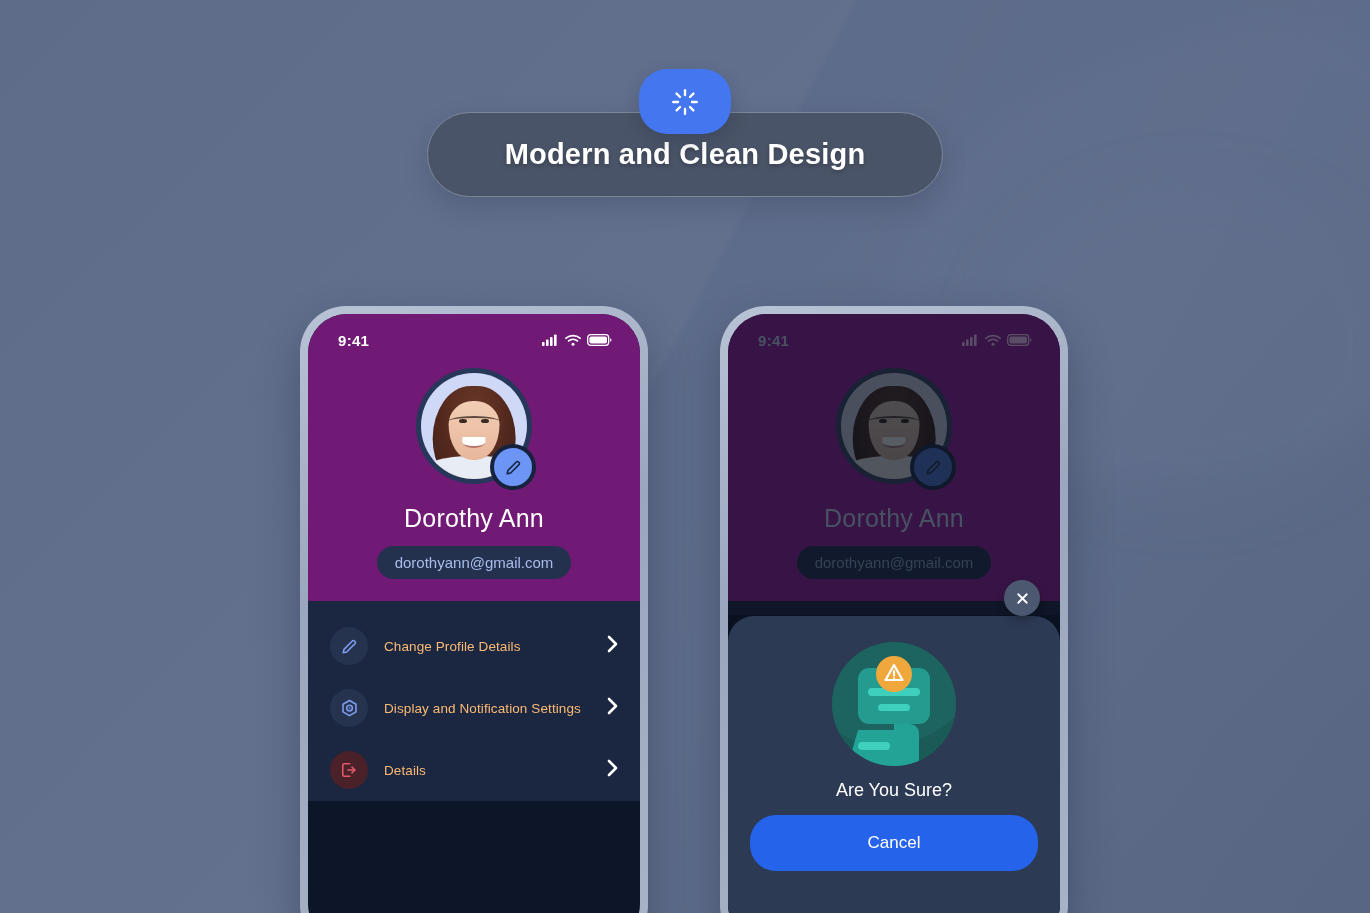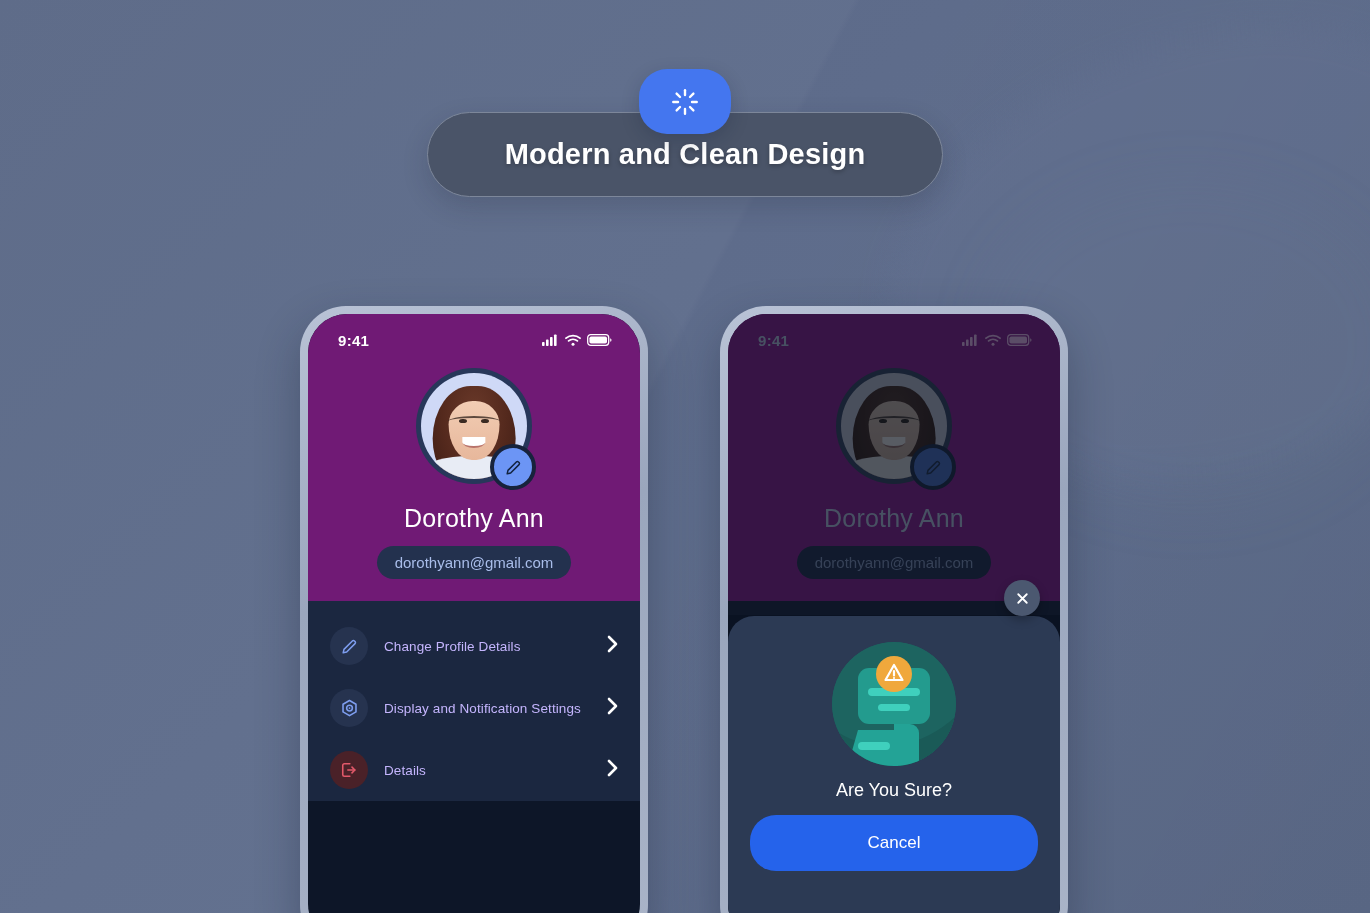--- a/index.html
+++ b/index.html
@@ -209,21 +209,21 @@
   .menu-icon{
     width:38px; height:38px;
     border-radius:50%;
     background:#26334f;
     display:flex; align-items:center; justify-content:center;
     flex:0 0 38px;
   }
   .menu-icon.danger{ background:#4a2128; }
   .menu-label{
     flex:1;
-    color:#c4b5fd;
+    color:#fdba74;
     font-size:13.5px;
     letter-spacing:.1px;
   }
   .chev{ color:#ffffff; }
 
   
   .dim{
     position:absolute; inset:0;
     background:rgba(10,16,30,.55);
     z-index:6;

